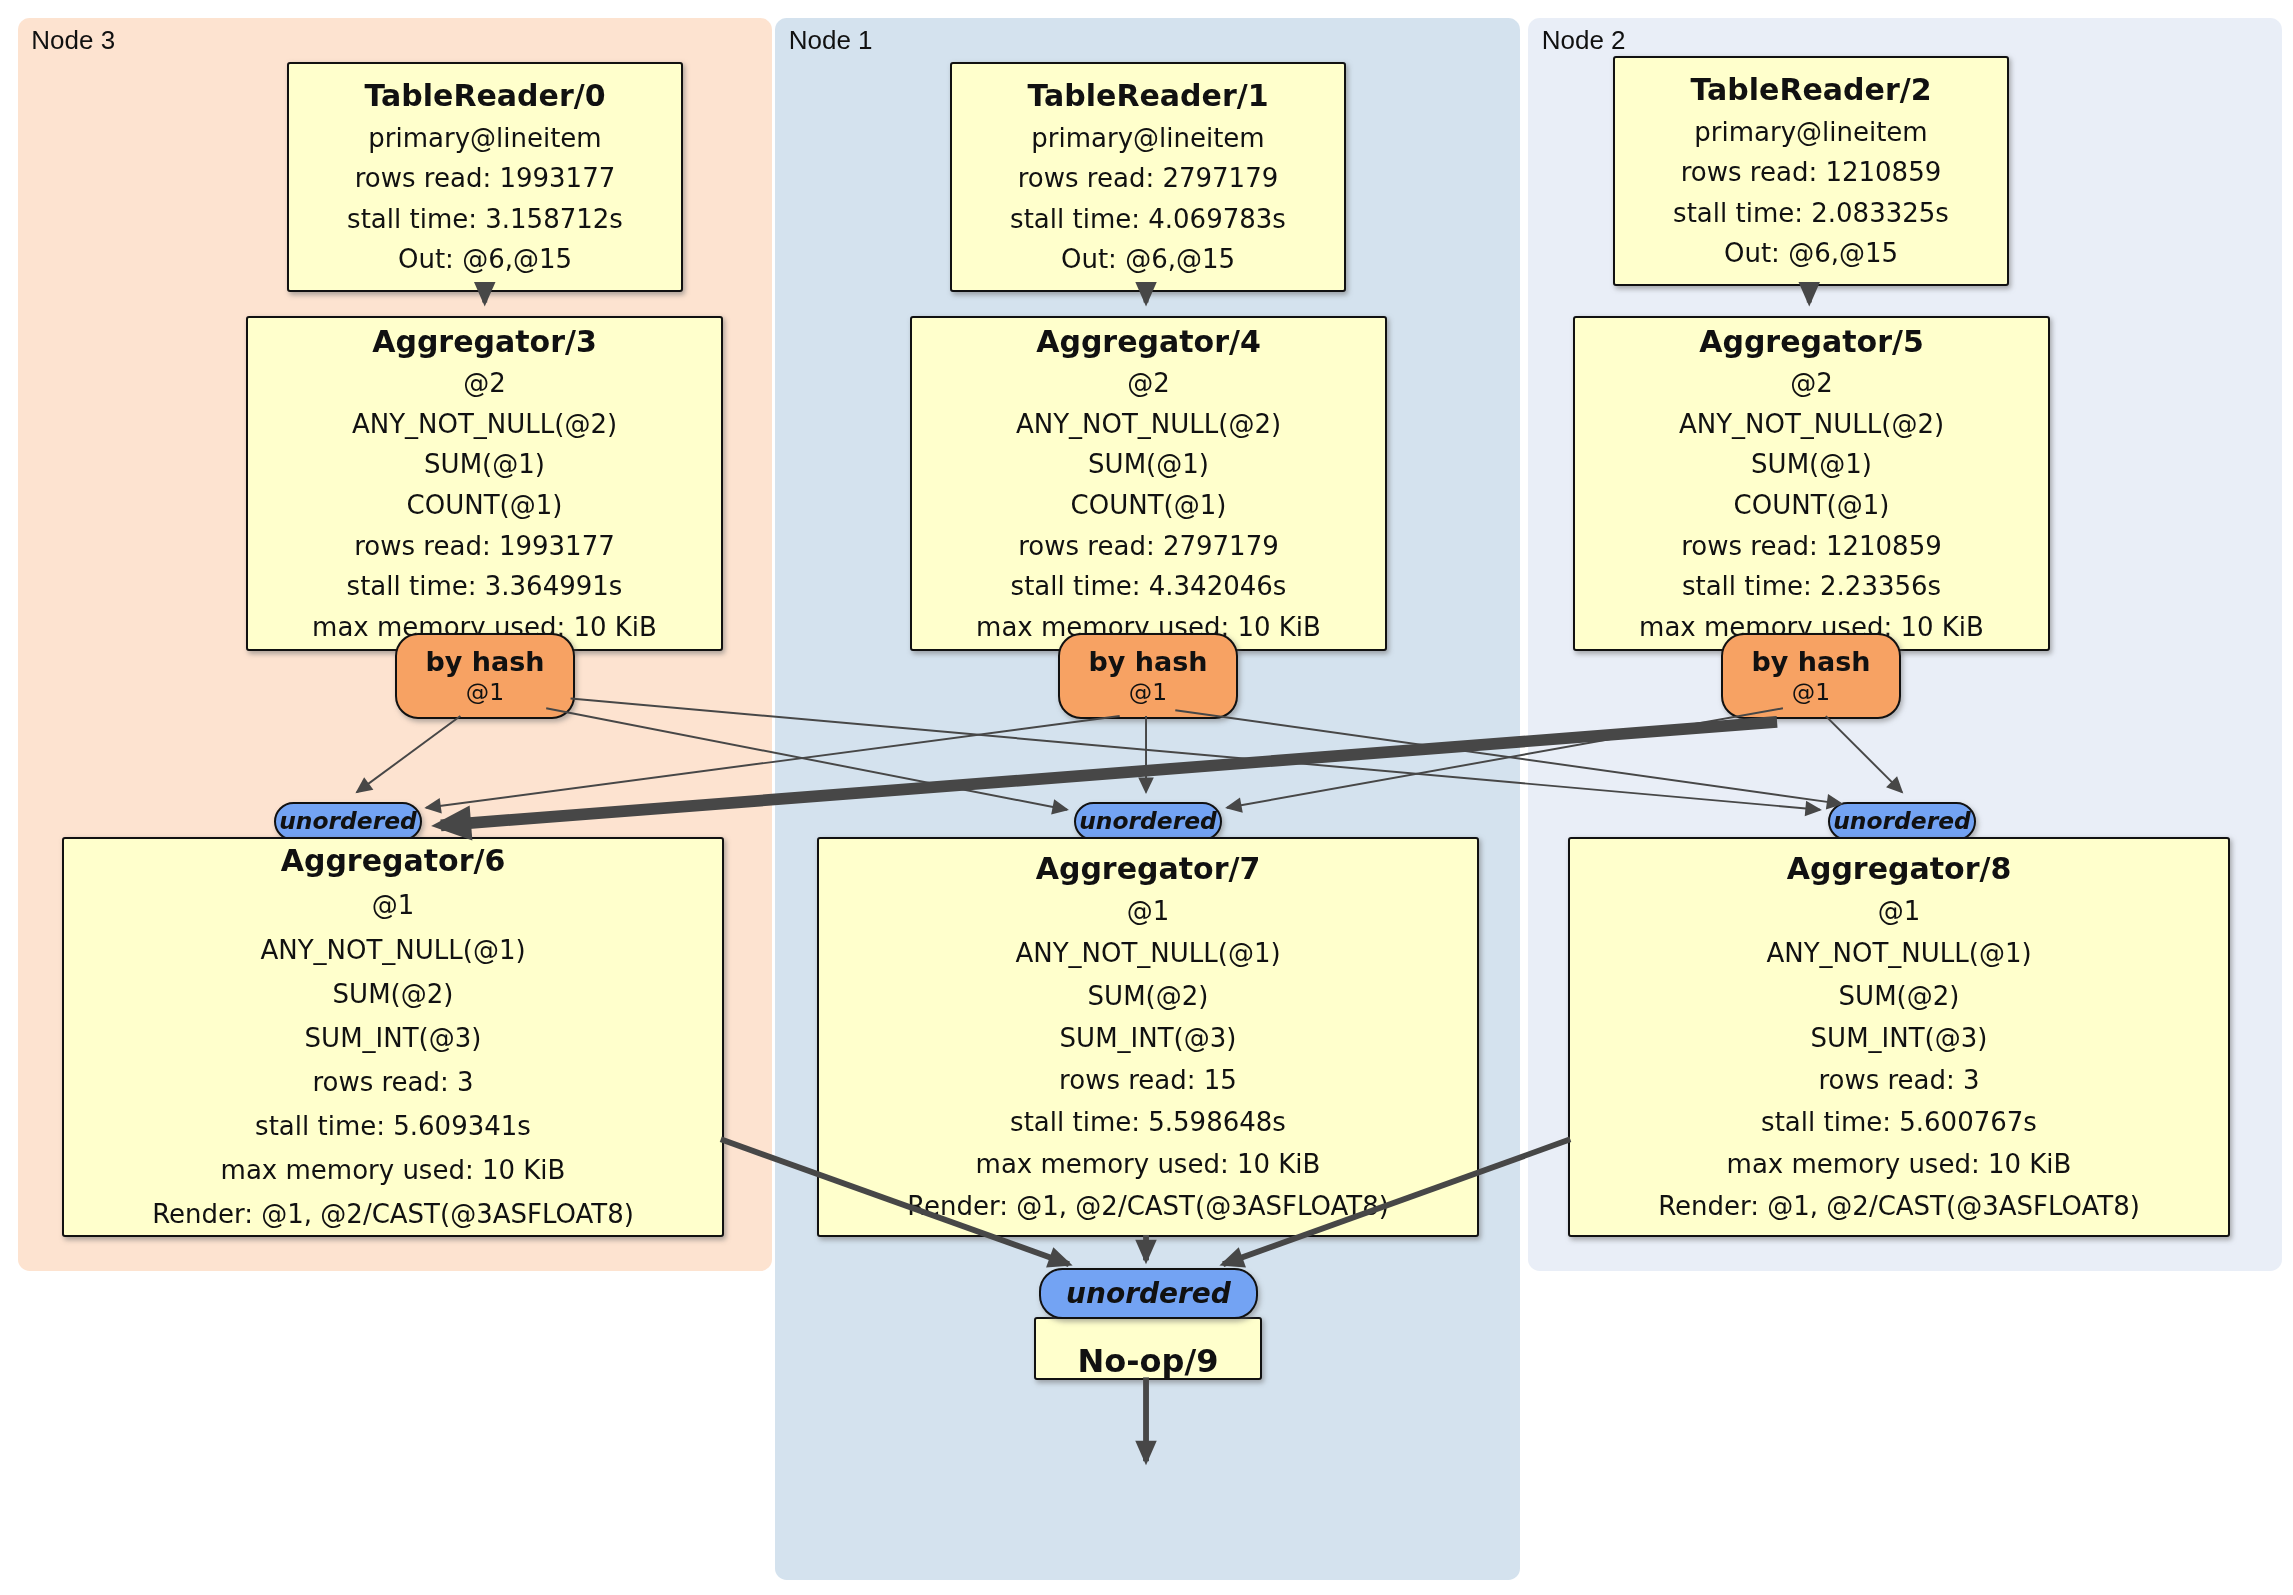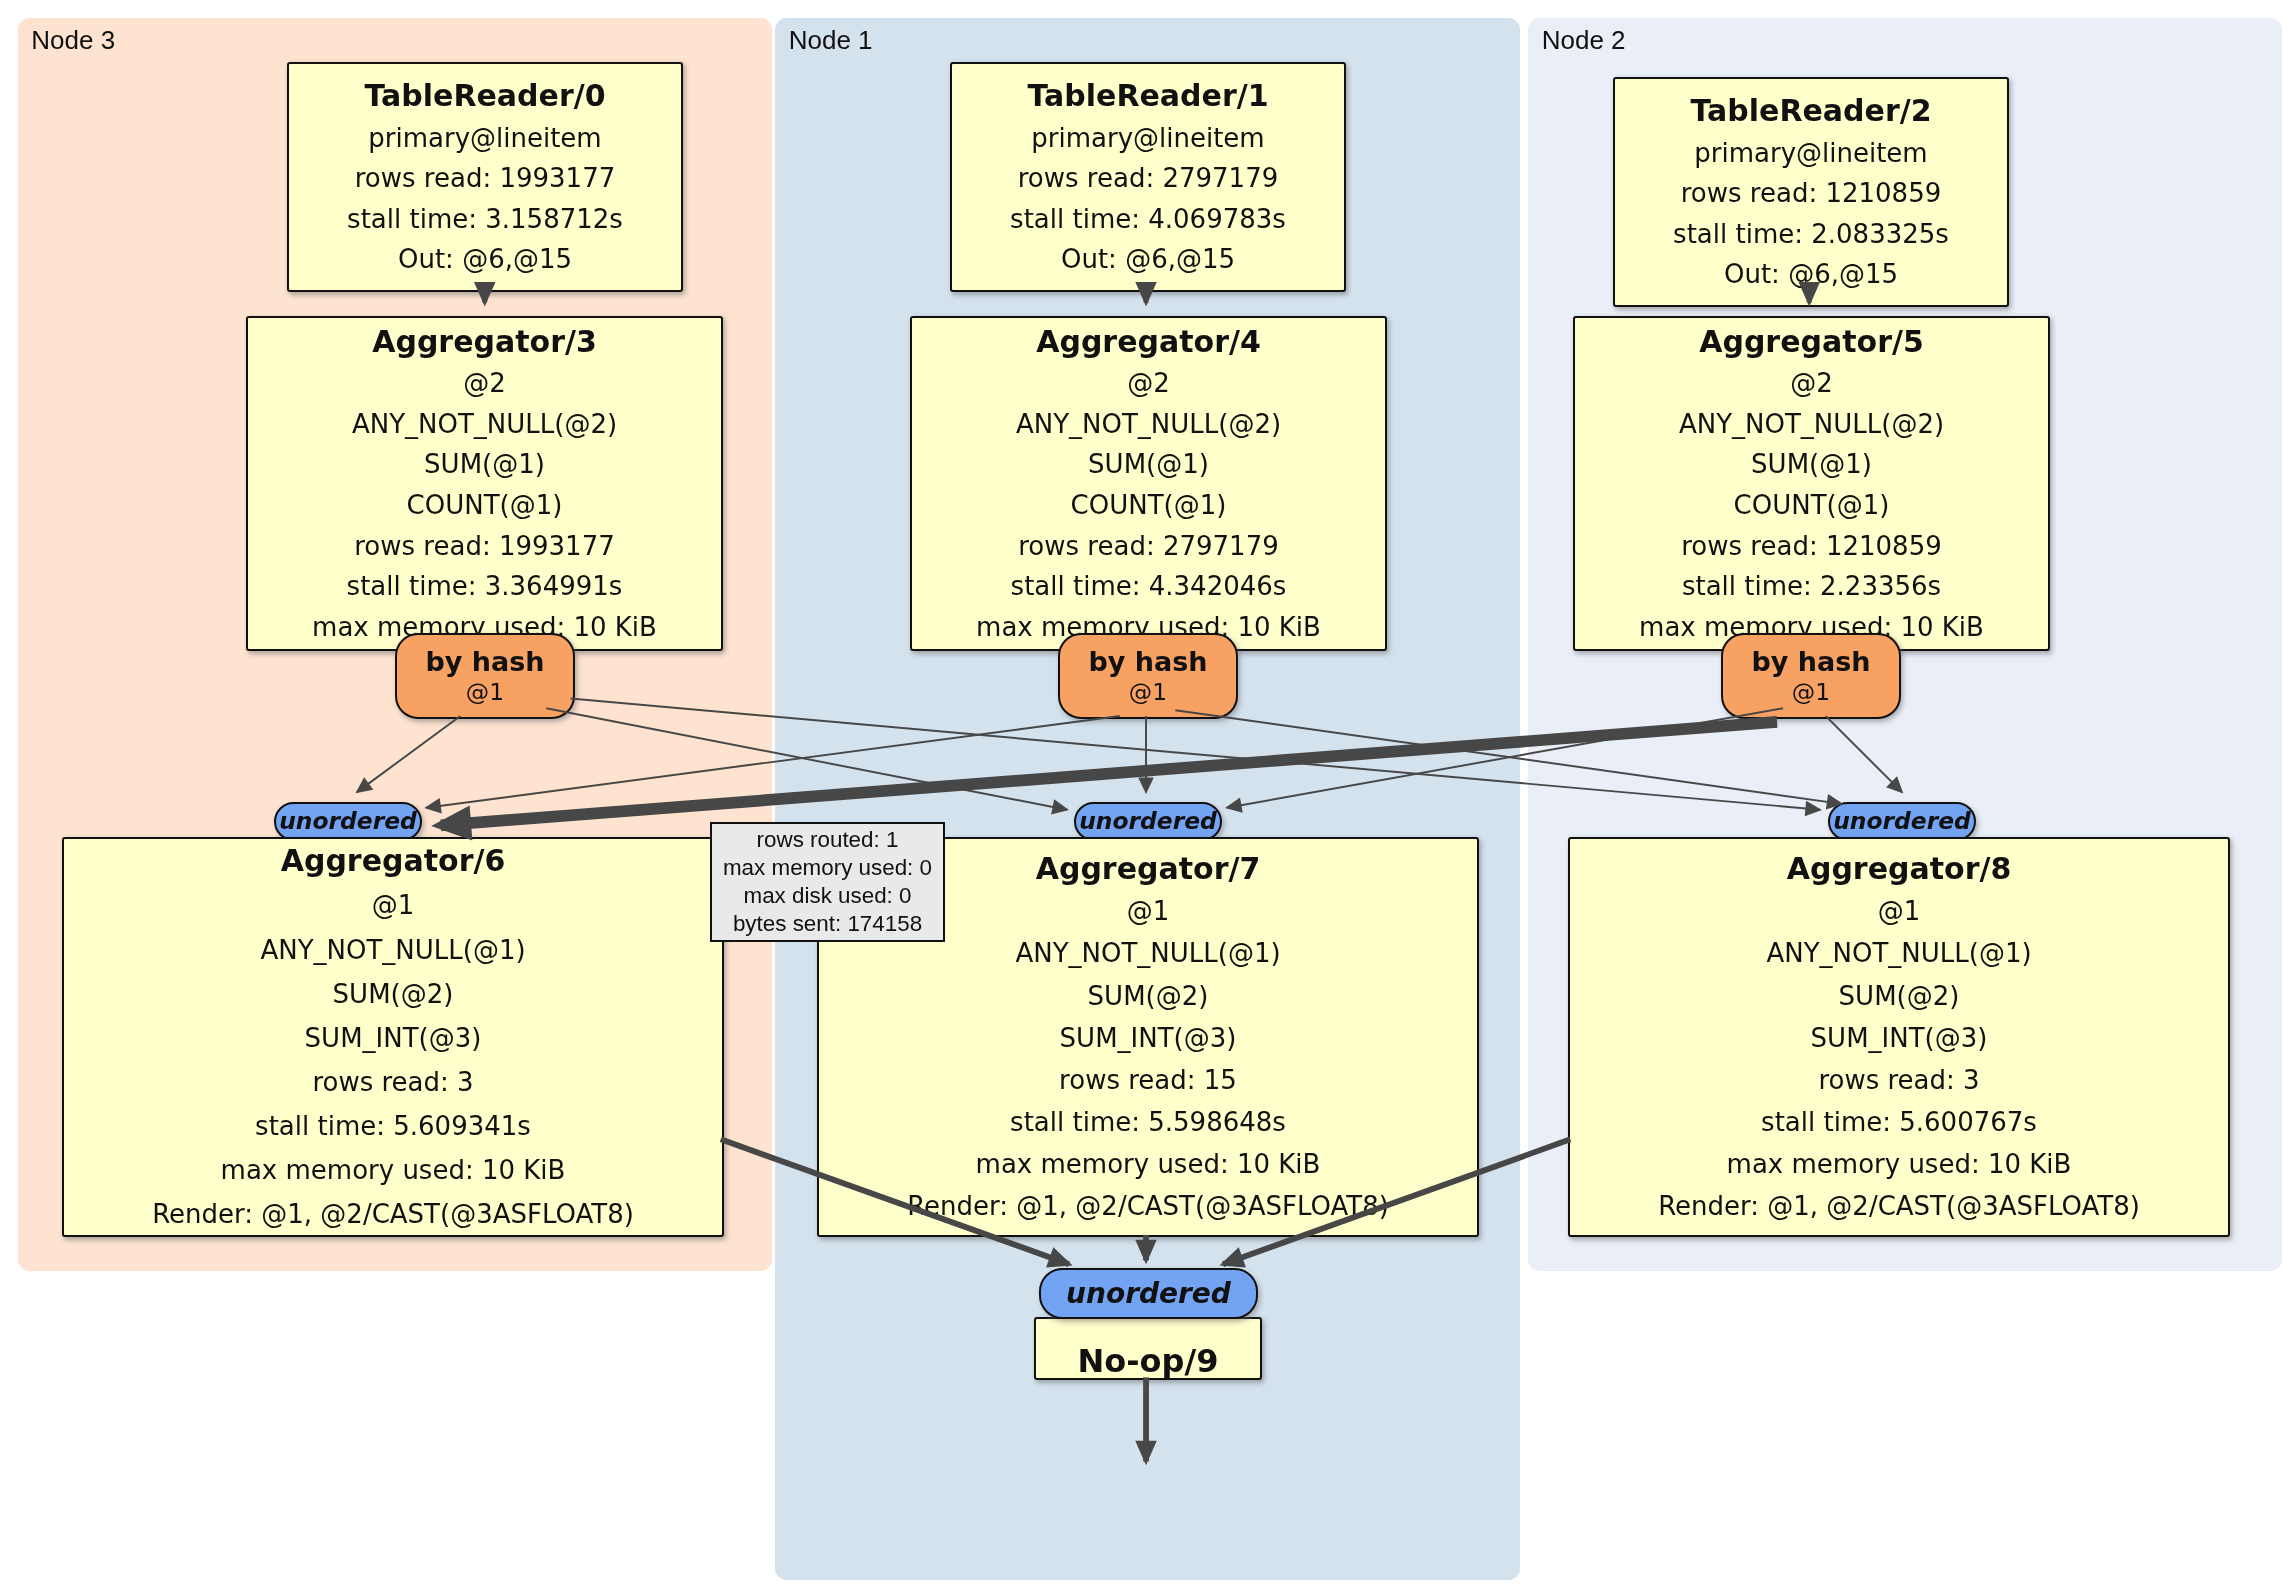--- a/index.html
+++ b/index.html
@@ -53,21 +53,21 @@
     <div class="line">stall time: 3.158712s</div>
     <div class="line">Out: @6,@15</div>
   </div>
   <div class="box" style="left:950px;top:62px;width:392px;height:226px;">
     <div class="box-title">TableReader/1</div>
     <div class="line">primary@lineitem</div>
     <div class="line">rows read: 2797179</div>
     <div class="line">stall time: 4.069783s</div>
     <div class="line">Out: @6,@15</div>
   </div>
-  <div class="box" style="left:1613px;top:77px;width:392px;height:226px;">
+  <div class="box" style="left:1613px;top:56px;width:392px;height:226px;">
     <div class="box-title">TableReader/2</div>
     <div class="line">primary@lineitem</div>
     <div class="line">rows read: 1210859</div>
     <div class="line">stall time: 2.083325s</div>
     <div class="line">Out: @6,@15</div>
   </div>
 
   <div class="box" style="left:246px;top:316px;width:473px;height:331px;">
     <div class="box-title">Aggregator/3</div>
     <div class="line">@2</div>
@@ -190,21 +190,15 @@
     <line x1="1872" y1="734" x2="1950" y2="812" stroke="#474747" stroke-width="2" marker-end="url(#arrS)"></line>
     <line x1="1822" y1="740" x2="452" y2="846" stroke="#474747" stroke-width="12" marker-end="url(#arrL)"></line>
 
     <line x1="739" y1="1168" x2="1096" y2="1296" stroke="#474747" stroke-width="6" marker-end="url(#arrM)"></line>
     <line x1="1175" y1="1266" x2="1175" y2="1292" stroke="#474747" stroke-width="6" marker-end="url(#arrM)"></line>
     <line x1="1610" y1="1168" x2="1254" y2="1296" stroke="#474747" stroke-width="6" marker-end="url(#arrM)"></line>
 
     <line x1="1175" y1="1412" x2="1175" y2="1498" stroke="#474747" stroke-width="6" marker-end="url(#arrM)"></line>
   </svg>
 
-  <div class="tooltip" style="left:710px;top:822px;width:231px;height:116px;">
-    <div>rows routed: 1</div>
-    <div>max memory used: 0</div>
-    <div>max disk used: 0</div>
-    <div>bytes sent: 174158</div>
-  </div>
 
 </div>
 
 
 </body></html>

